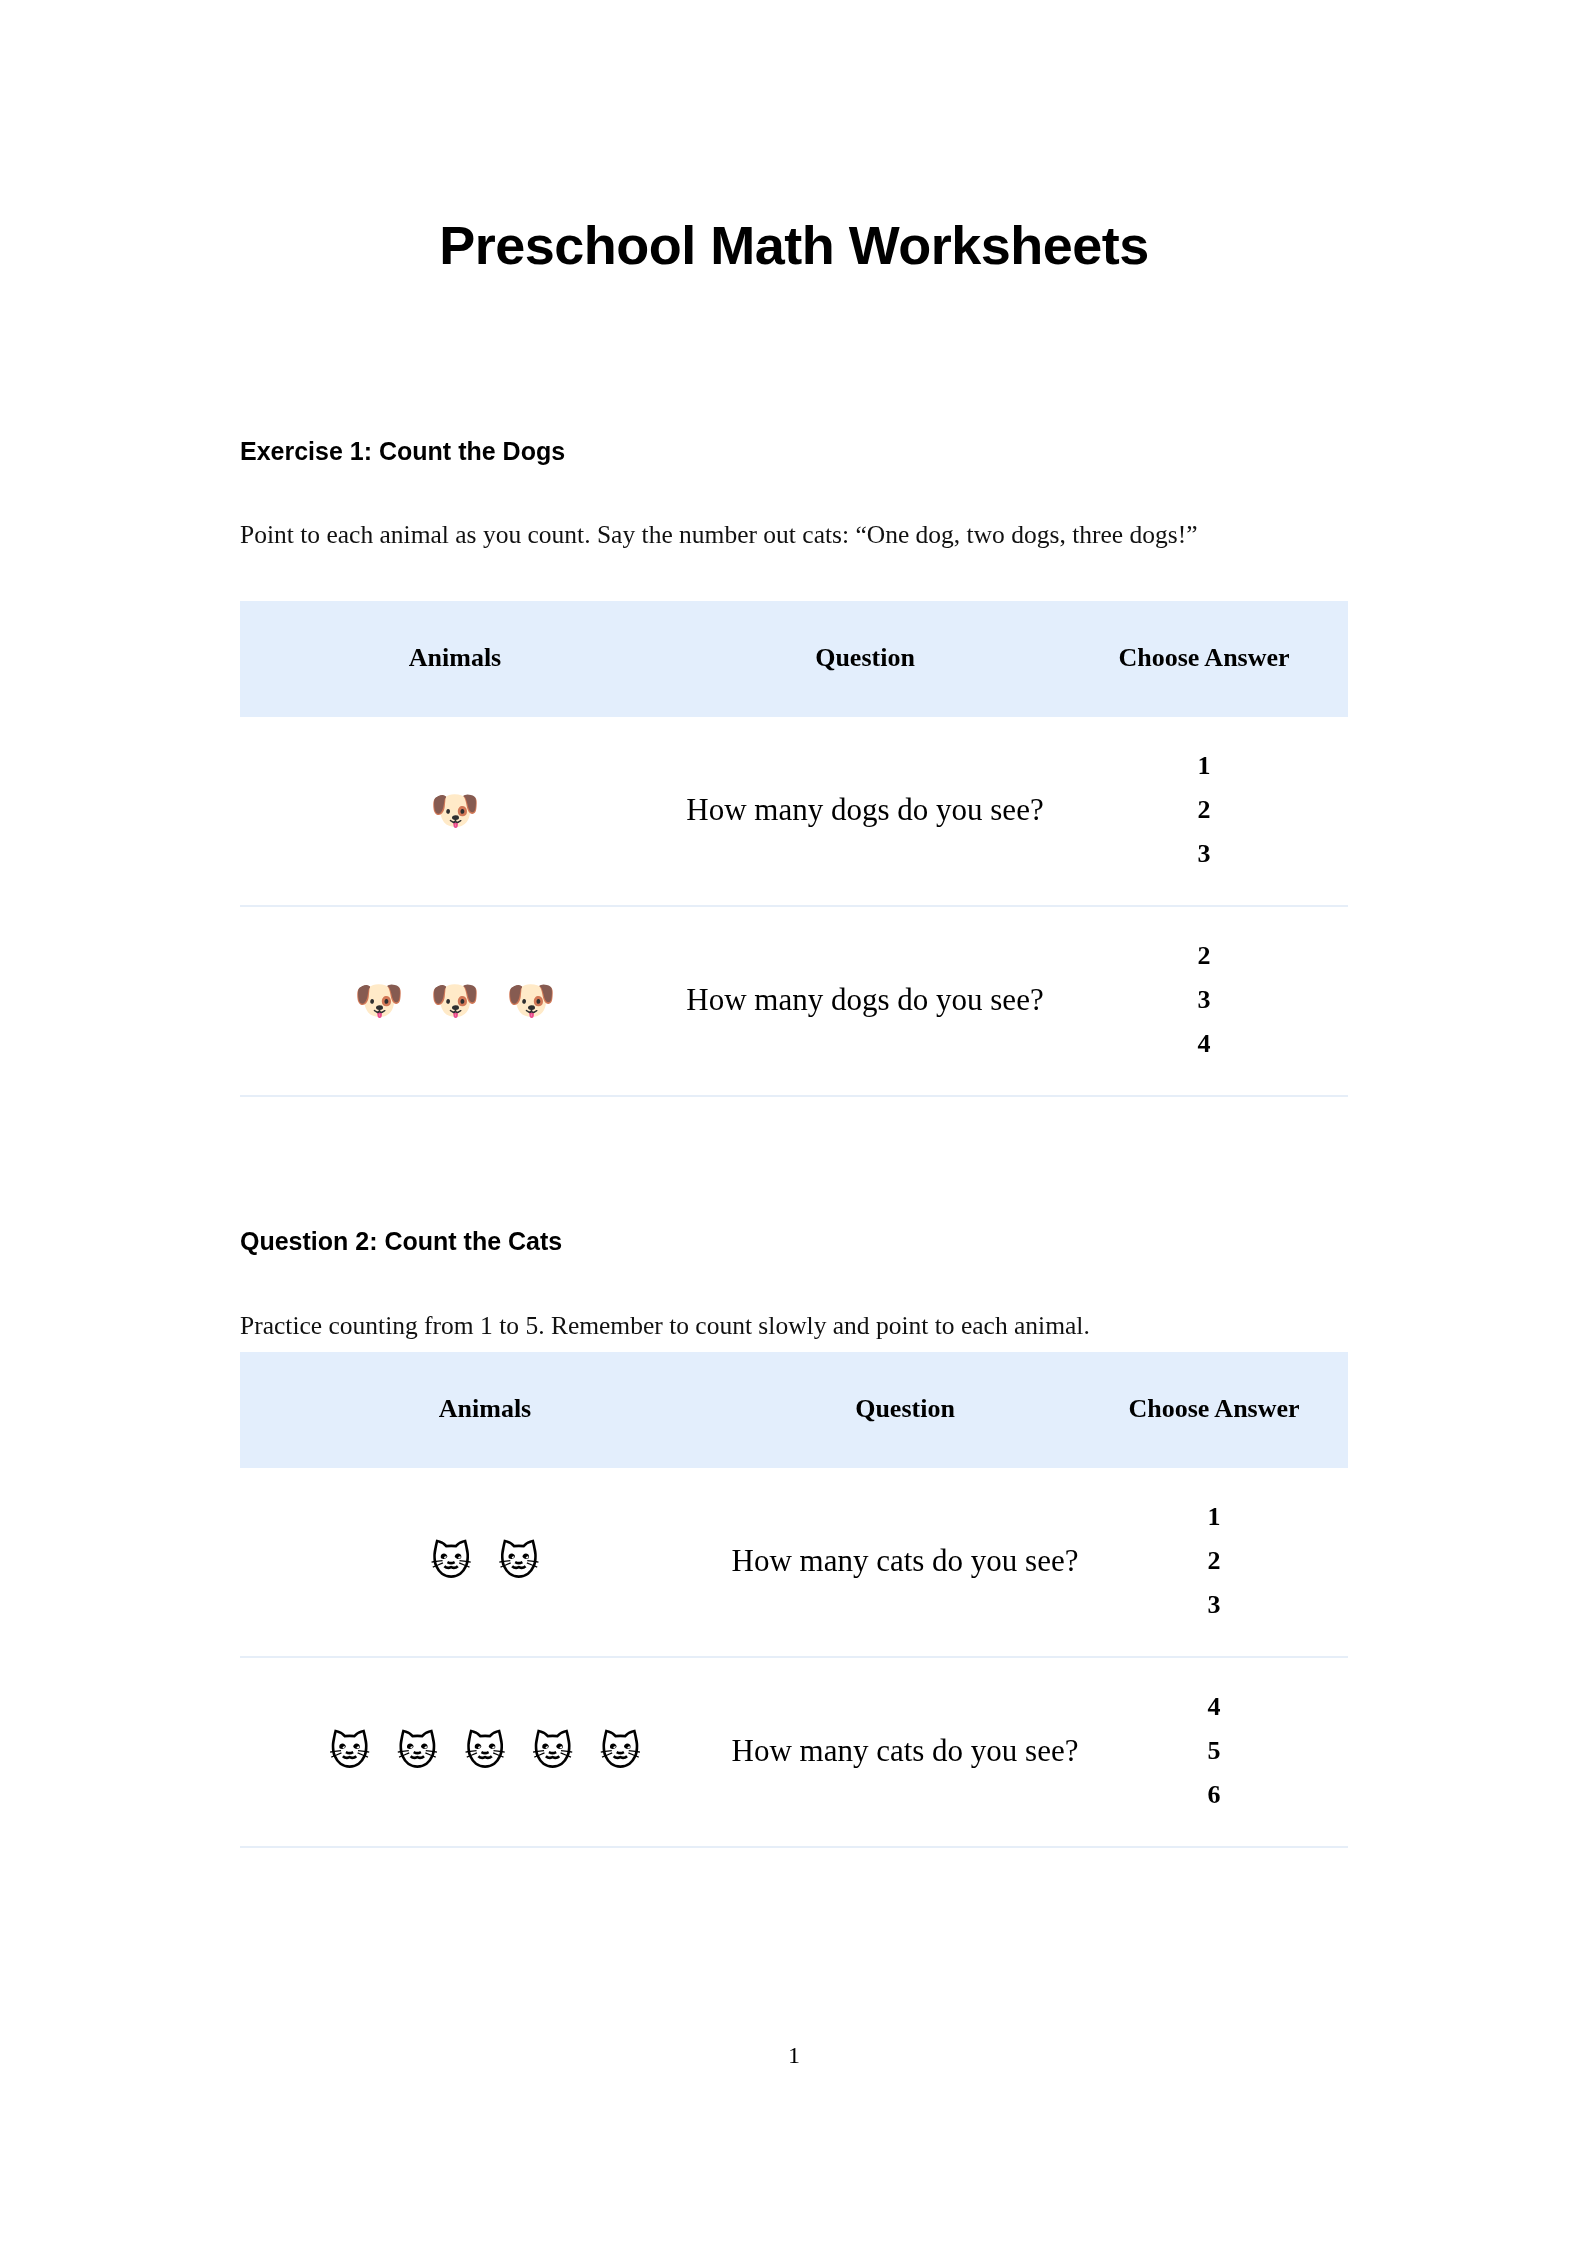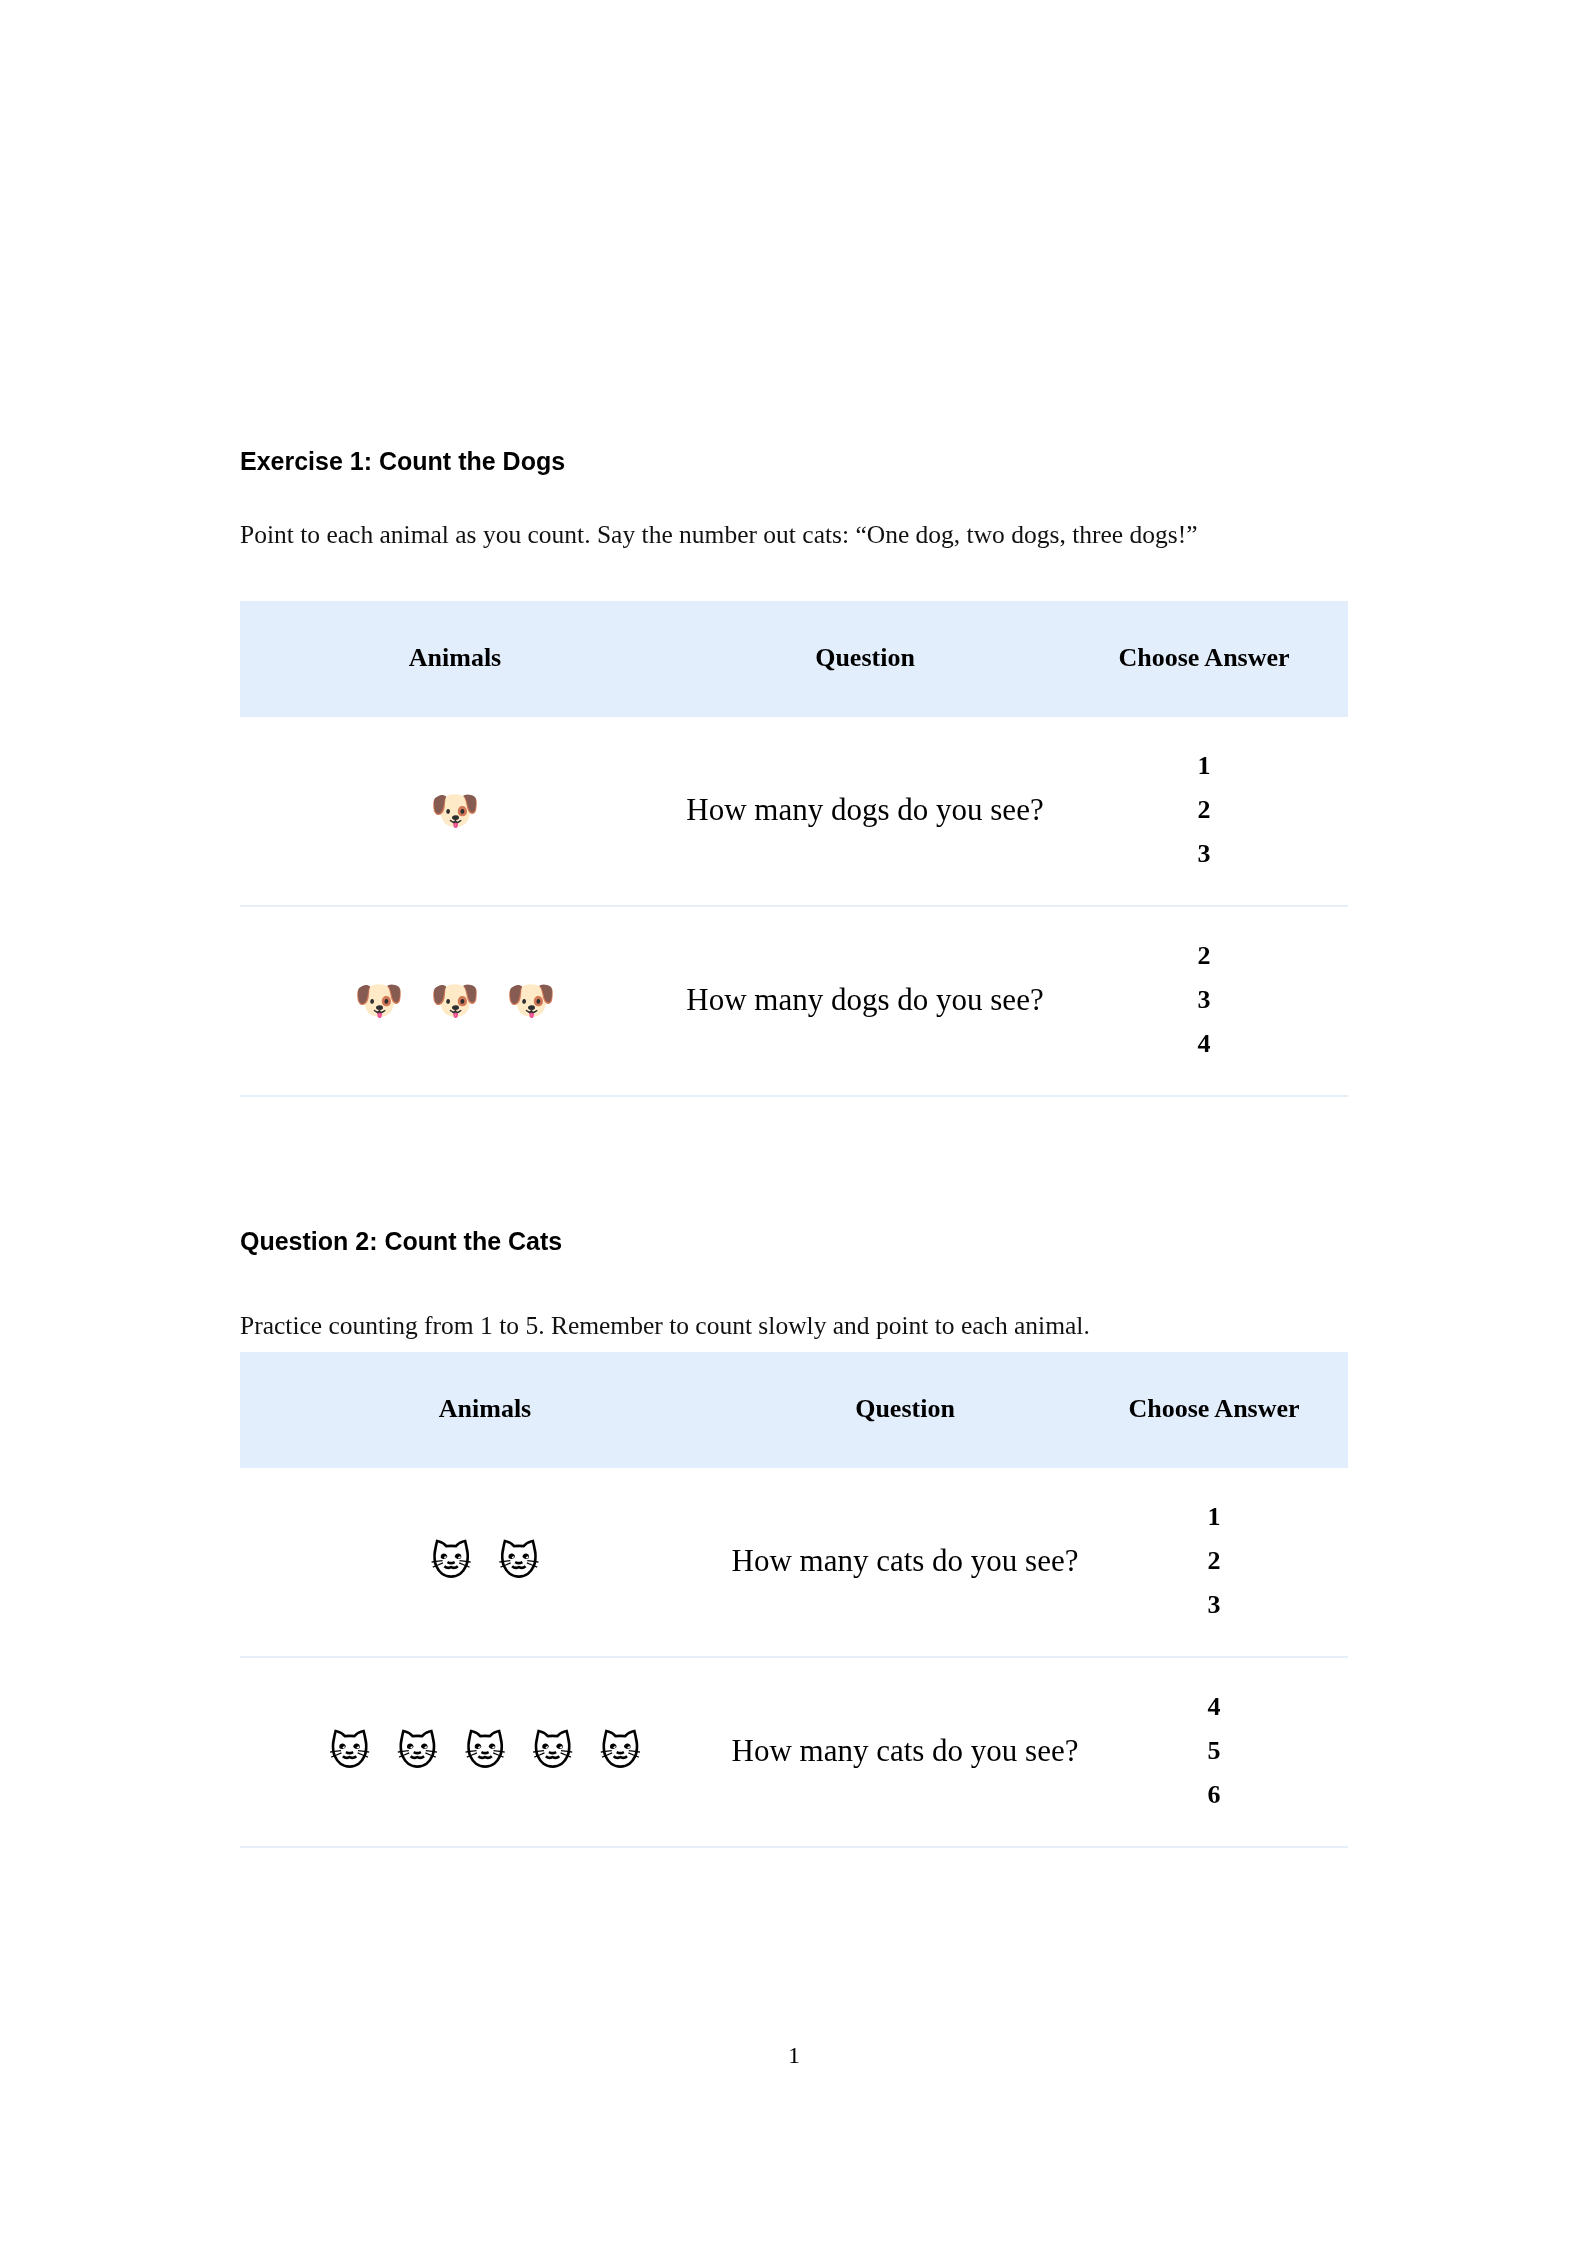--- a/index.html
+++ b/index.html
@@ -79,21 +79,21 @@
     white-space: nowrap;
   }
   .ex-desc {
     position: absolute;
     left: 240px;
     font-family: "Liberation Serif", "DejaVu Serif", serif;
     font-size: 25.5px;
     line-height: 39px;
     color: #111111;
   }
-  #ex1-heading { top: 425px; text-align: right; }
+  #ex1-heading { top: 415px; text-align: right; }
   #ex1-desc    { top: 489px; width: 1070px; }
   #ex2-heading { top: 1205px; }
   #ex2-desc    { top: 1280px; width: 1120px; }
 
   
   .qtable {
     position: absolute;
     left: 240px;
     width: 1108px;
     border-collapse: collapse;
@@ -166,20 +166,21 @@
     text-align: center;
     font-family: "Liberation Serif", "DejaVu Serif", serif;
     font-size: 24px;
   }
 </style>
 </head>
 <body>
 
 <div class="page">
 
+  <h1 class="doc-title">Preschool Math Worksheets</h1>
 
 
   <h2 id="ex1-heading" class="ex-heading">Exercise 1: Count the Dogs</h2>
 
   <p id="ex1-desc" class="ex-desc">Point to each animal as you count. Say the number out cats: “One dog, two dogs, three dogs!”</p>
 
   <table id="table-1" class="qtable">
     <colgroup>
       <col class="col-animals">
         <col class="col-question">

